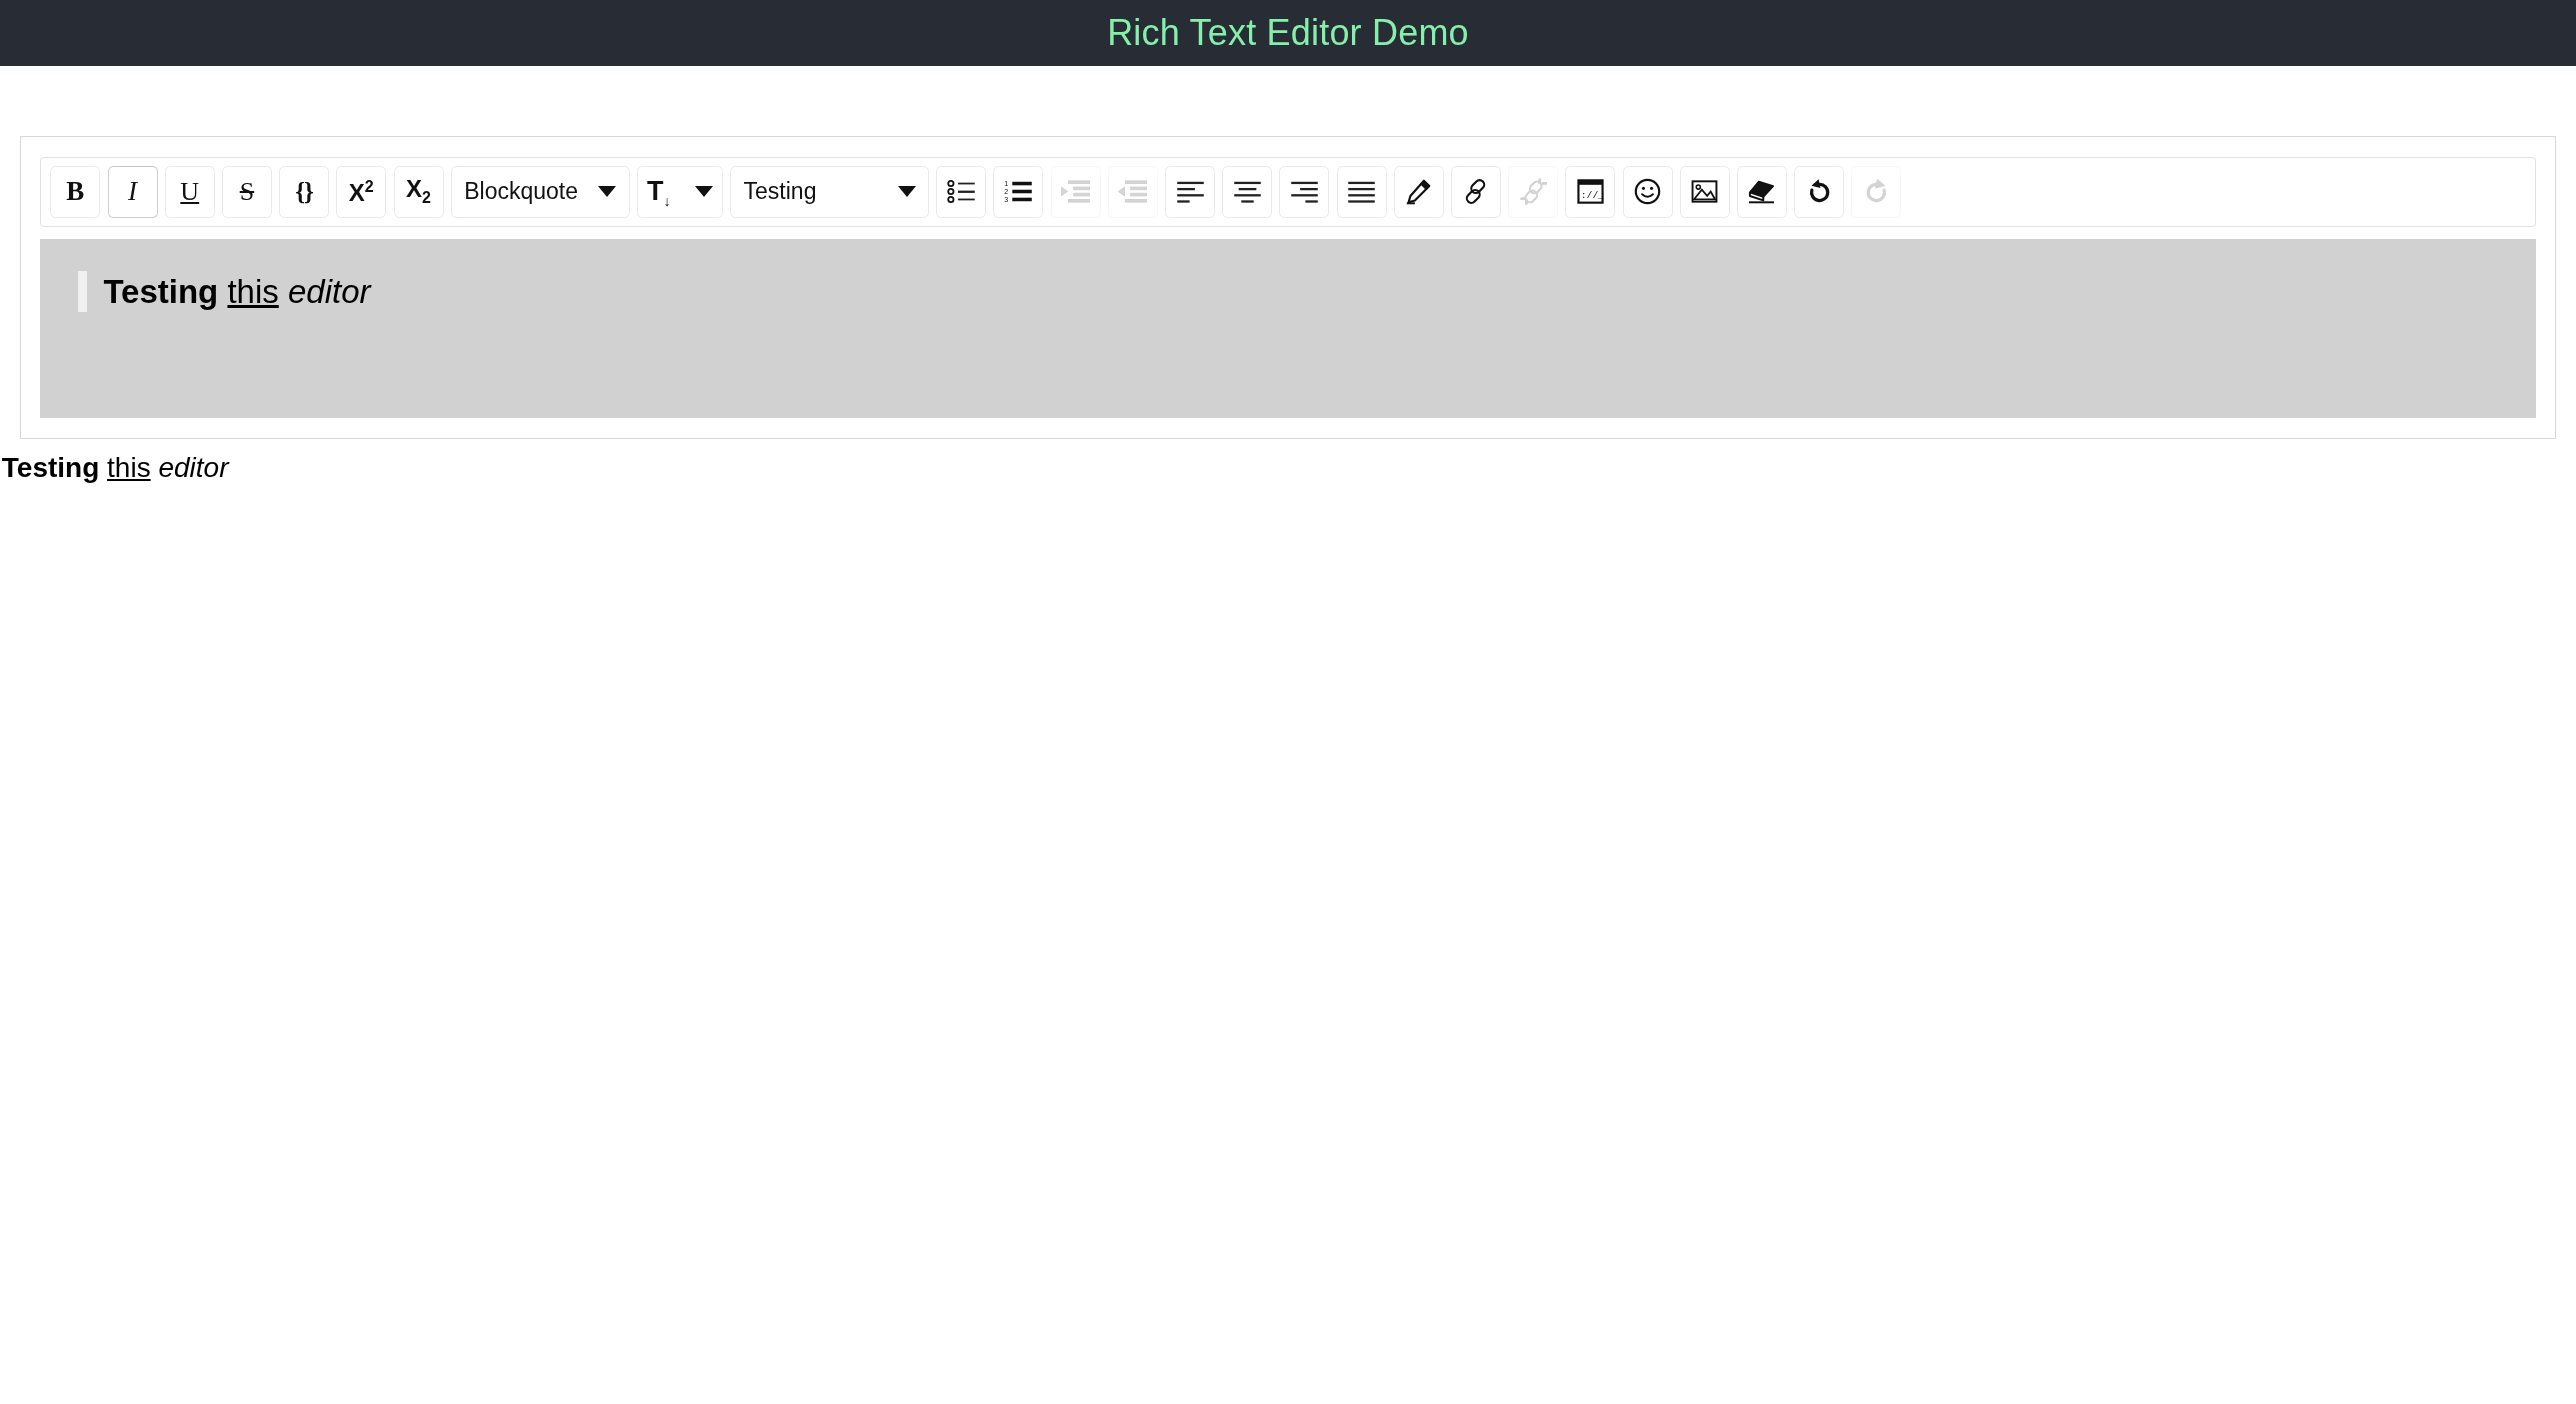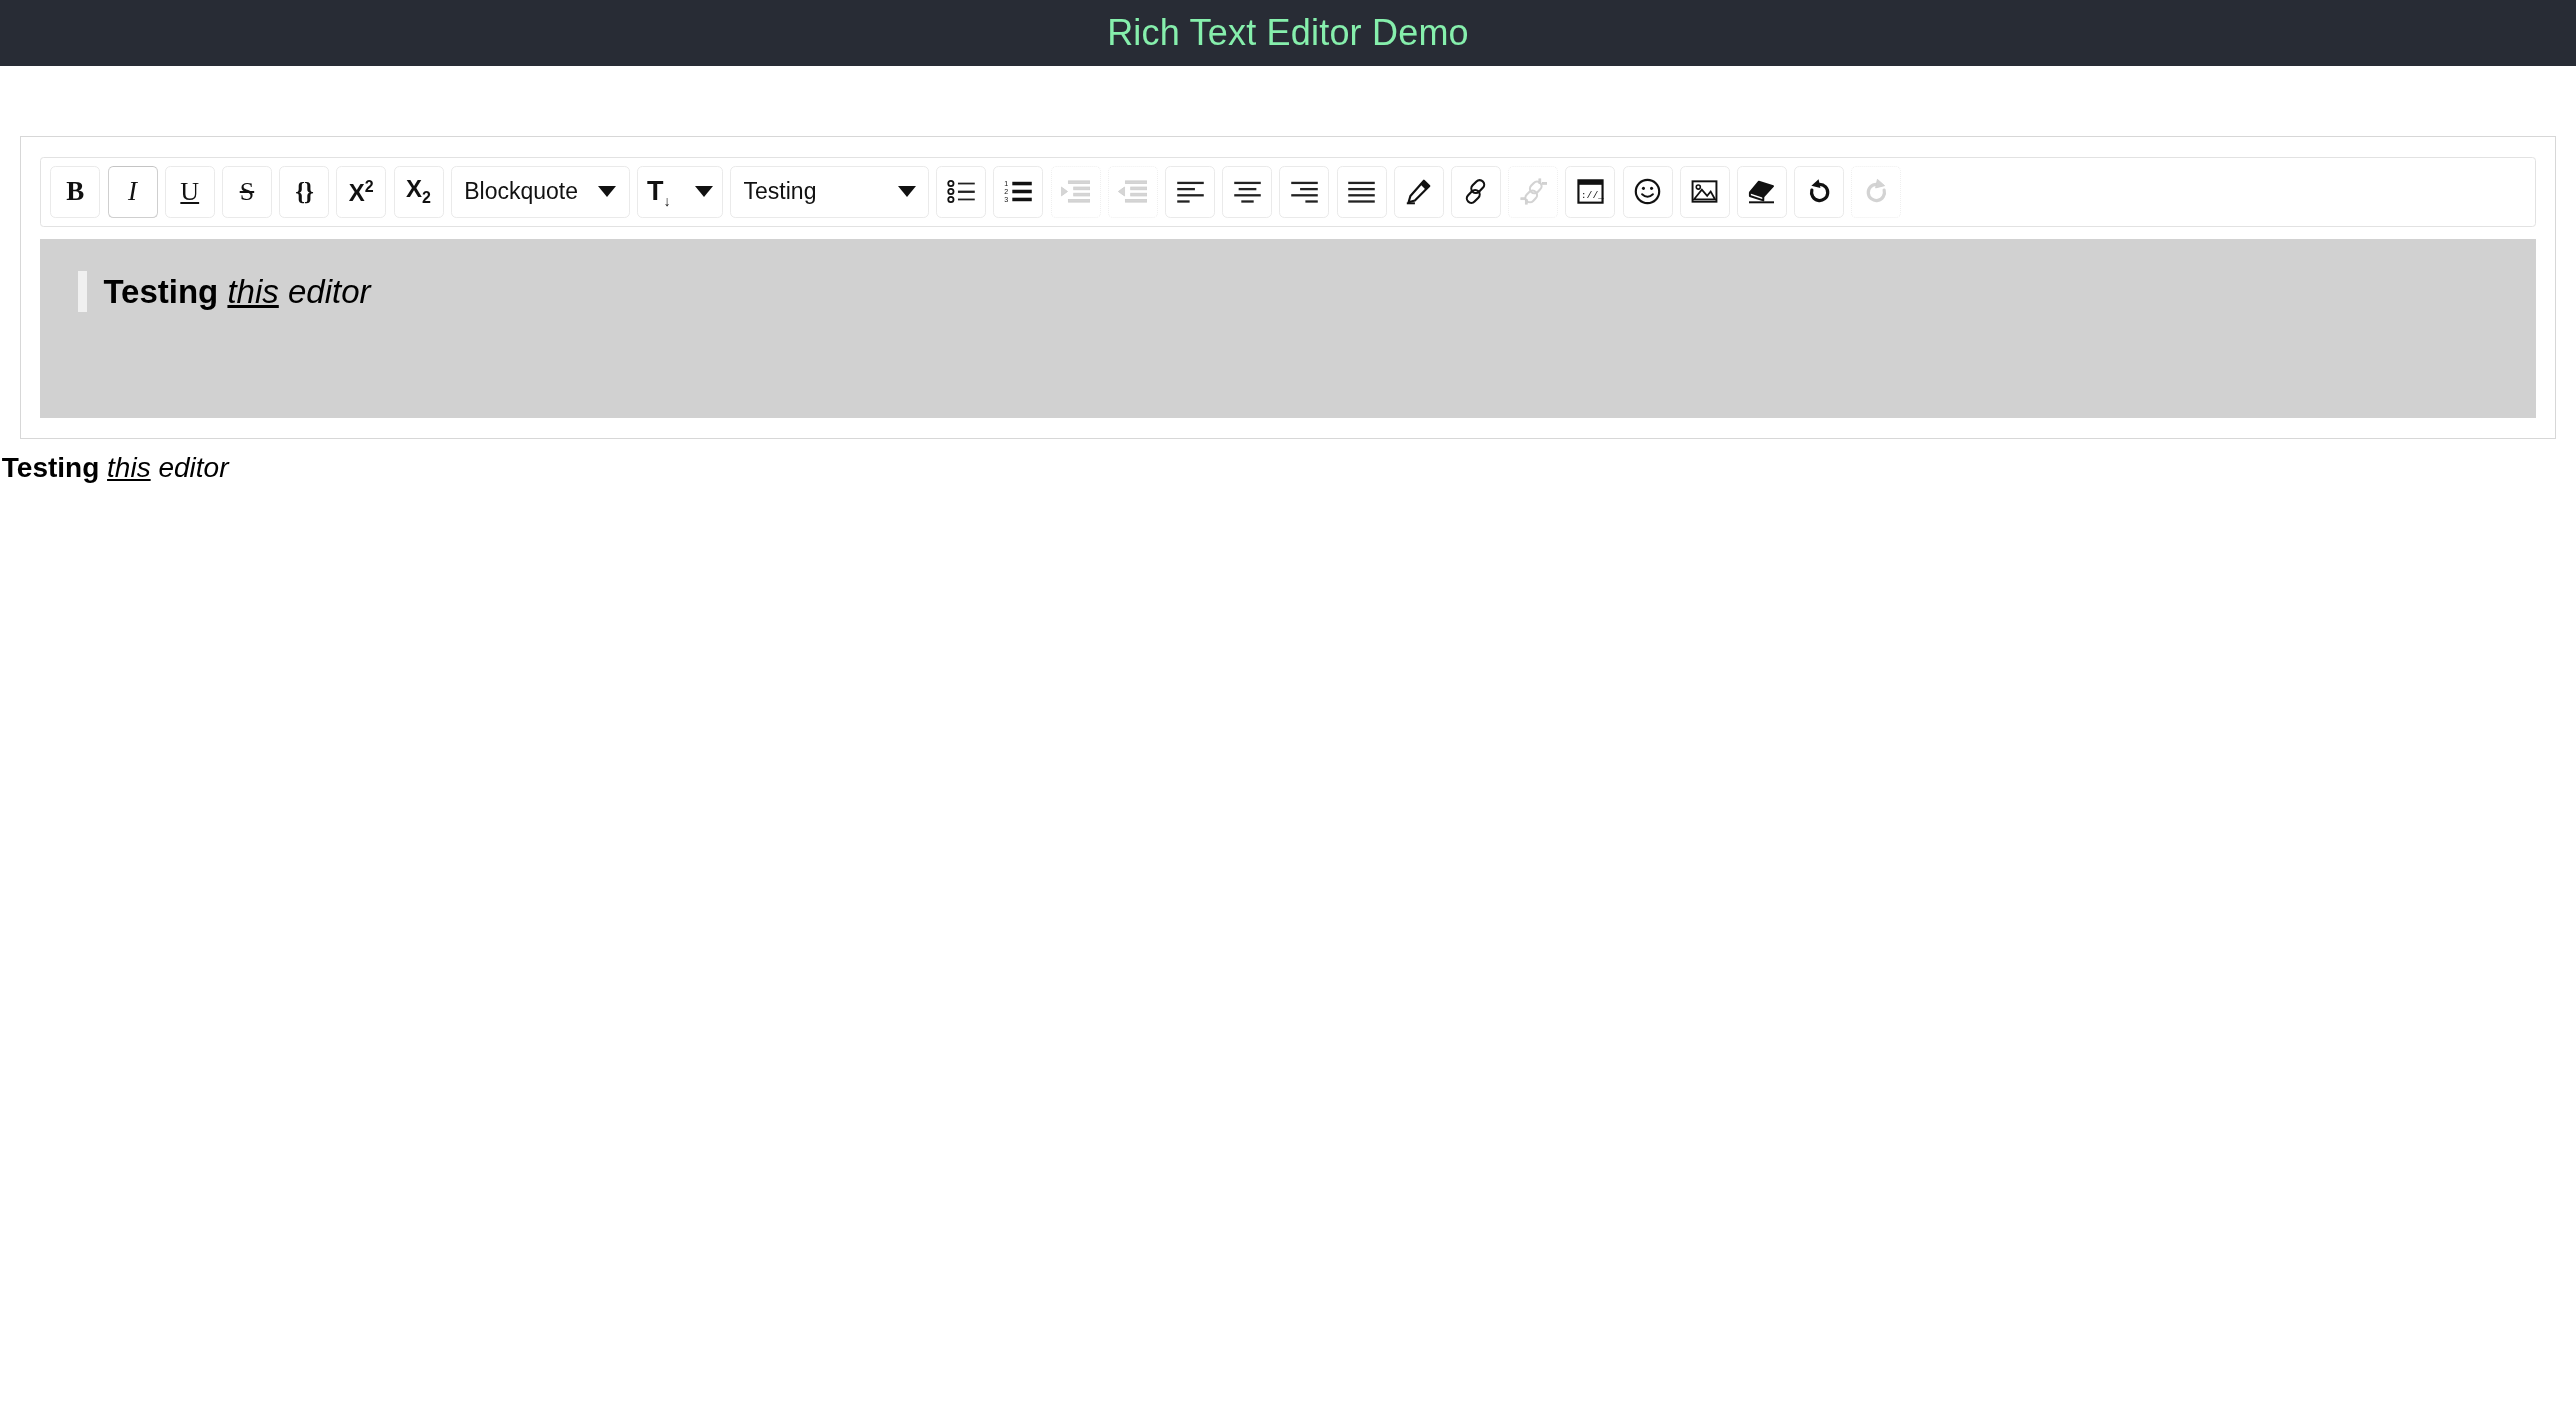--- a/index.html
+++ b/index.html
@@ -148,21 +148,21 @@
     overflow: hidden;
   }
   .blockquote-line {
     border-left: 9px solid #f0f0f0;
     padding-left: 16px;
     font-size: 33px;
     line-height: 1.25;
     color: #000000;
   }
   .rt-bold   { font-weight: 700; }
-  .rt-under  { text-decoration: underline; font-style: italic; }
+  .rt-under  { text-decoration: underline; }
   .rt-italic { font-style: italic; }
 
   
   .preview {
     padding: 12.5px 0 0 1.8px;
     font-size: 28px;
     color: #000000;
     line-height: 1.2;
   }
 </style>

